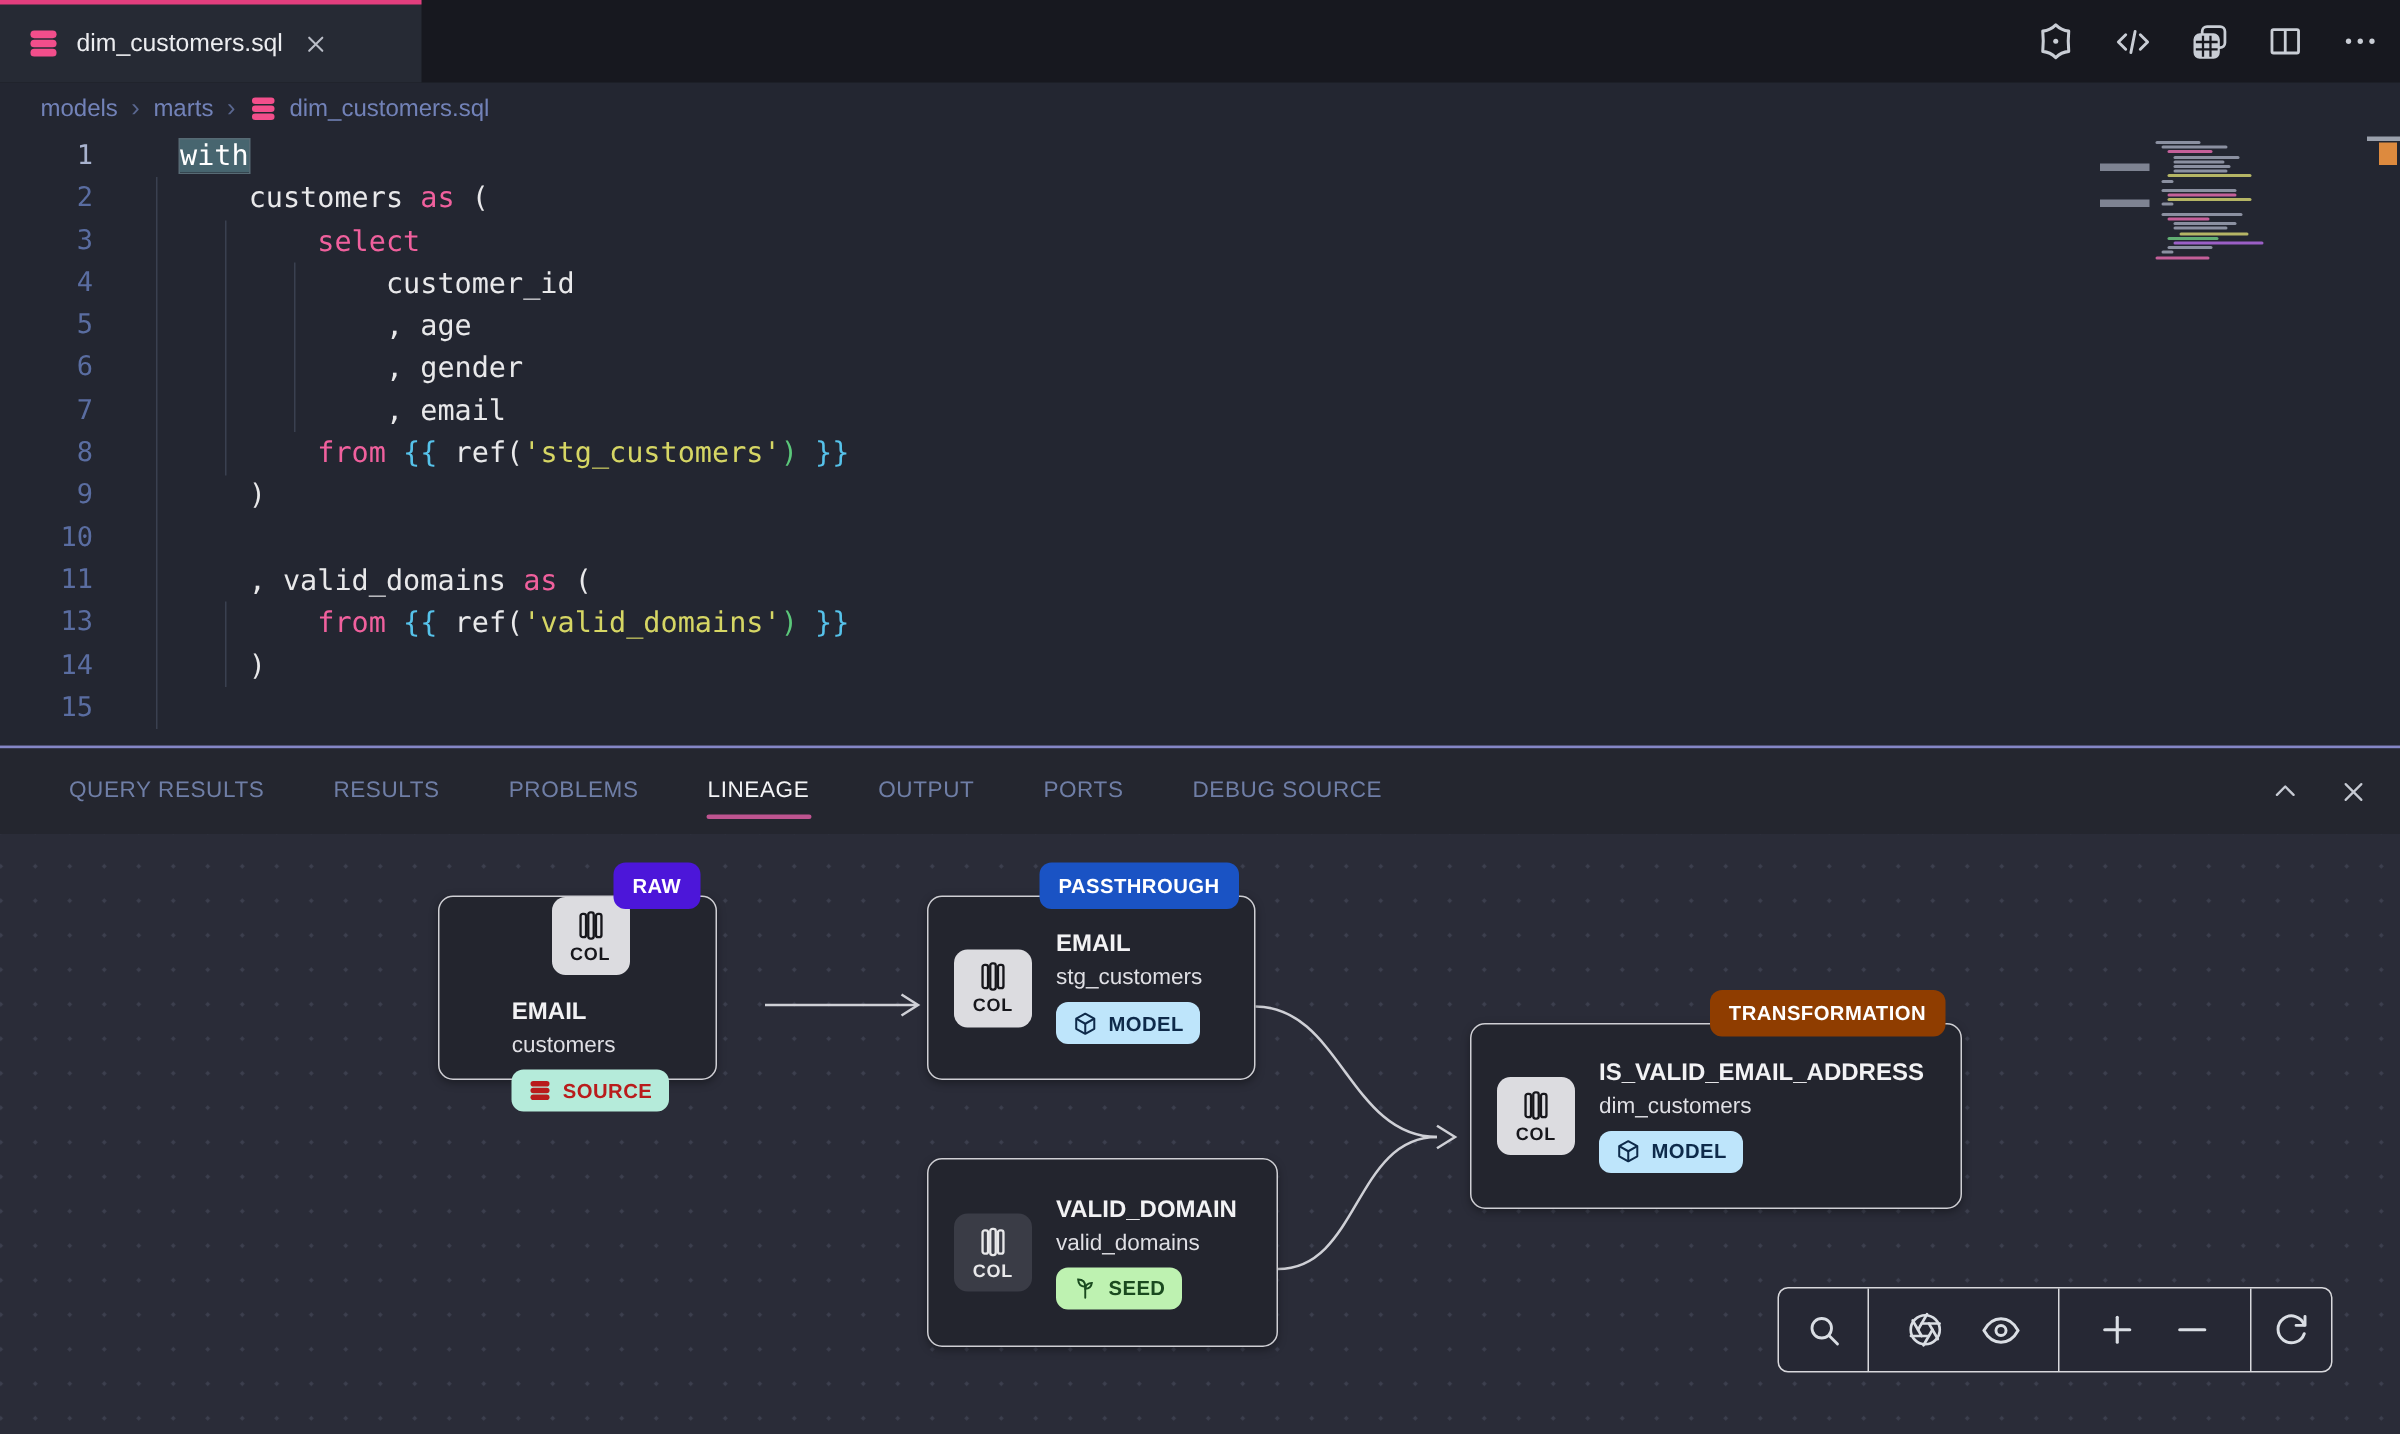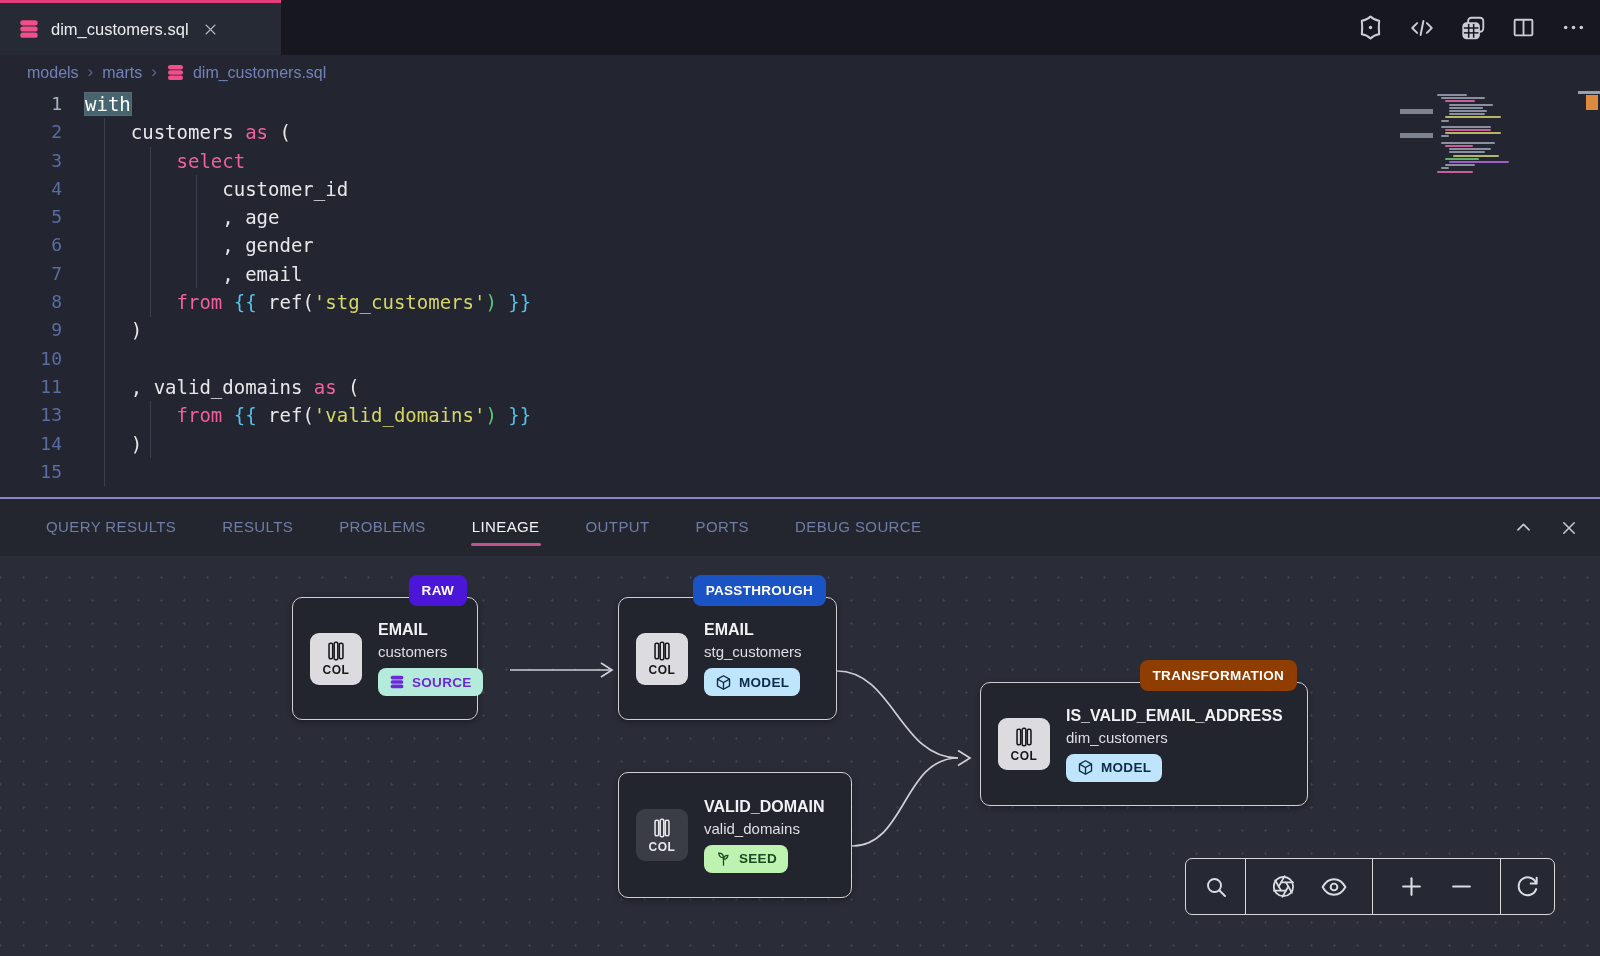--- a/index.html
+++ b/index.html
@@ -21,21 +21,21 @@
     display:flex; align-items:center; padding-left:27px; gap:9px; color:#7282B8; font-size:16px; }
   .bc-sep{ color:#5A6790; font-size:17px; transform:translateY(-1px); }
   .bc-last{ display:flex; align-items:center; gap:8px; }
 
   
   .editor{ position:absolute; left:0; top:90px; width:1600px; height:407px; background:#232631; overflow:hidden;
     font-family:"DejaVu Sans Mono", monospace; font-size:19px; }
   .line{ display:flex; height:28.3px; line-height:28.3px; white-space:pre; }
   .ln{ width:62px; text-align:right; color:var(--linenum,#5A6DA1); flex:none; font-size:18px; }
   .ln.active{ color:#A8B2CE; }
-  .codeln{ margin-left:23px; }
+  .codeln{ margin-left:58px; }
   .tok{ white-space:pre; }
   .tok-pln{ color:#E8E8EA; }
   .tok-kw{ color:var(--syn-keyword,#F0609D); }
   .tok-str{ color:var(--syn-string,#D6D664); }
   .tok-jinja{ color:var(--syn-jinja,#56C2EA); }
   .tok-paren{ color:var(--syn-paren,#5BC77A); }
   .tok-sel{ color:#FFFFFF; background:var(--syn-selection,#47656F); box-shadow:0 0 0 1px rgba(150,190,200,.45); }
   .guide{ position:absolute; width:1px; background:#3A4050; }
   
   .minimap{ position:absolute; left:1437px; top:4px; width:96px; height:170px; }
@@ -73,21 +73,21 @@
   .colbox{ flex:none; width:52px; height:52px; border-radius:9px; display:flex; flex-direction:column;
     align-items:center; justify-content:center; gap:0; }
   .colbox.light{ background:#DCDCE0; color:#17171C; }
   .colbox.dark{ background:#3A3C46; color:#E8E8EA; }
   .collabel{ font-size:12px; font-weight:bold; letter-spacing:.5px; margin-top:1px; }
   .ncontent{ display:flex; flex-direction:column; }
   .ntitle{ color:#F2F2F4; font-size:16px; font-weight:bold; }
   .nsub{ color:#DFDFE4; font-size:15px; margin-top:4px; }
   .pill{ margin-top:8px; align-self:flex-start; height:28px; display:flex; align-items:center; gap:7px;
     padding:0 11px; border-radius:8px; font-size:13.5px; font-weight:bold; letter-spacing:.3px; }
-  .pill-source{ background:var(--badge-source-bg,#B5EBDA); color:#6d28d9;align-items:center; }
+  .pill-source{ background:var(--badge-source-bg,#B5EBDA); color:#b91c1c;align-items:center; }
   .pill-model{ background:var(--badge-model-bg,#BEE5FB); color:#0E2A4A; }
   .pill-seed{ background:var(--badge-seed-bg,#BEF2B1); color:#1A4A1F; }
 
   
   .ltoolbar{ position:absolute; left:1185px; top:302px; width:370px; height:57px; background:#262834;
     border:1.5px solid #D8D8DC; border-radius:7px; display:flex; color:#DADEE4; }
   .tsec{ display:flex; align-items:center; justify-content:space-evenly; border-right:1.5px solid #D8D8DC; height:100%; }
   .tsec:last-child{ border-right:none; }
   .ts-1{ width:60px; } .ts-2{ width:127px; } .ts-3{ width:128px; } .ts-4{ flex:1; }
   .tbtn{ display:flex; cursor:pointer; }
@@ -259,21 +259,21 @@
 
   <section class="canvas">
     <svg class="edges" width="1600" height="400" viewBox="0 0 1600 400">
       <path class="edge" d="M 510 114 H 611"></path>
       <polyline class="edge" points="601,107 612,114 601,121"></polyline>
       <path class="edge" d="M 837 115 C 893 115 900 202 958 202"></path>
       <path class="edge" d="M 852 290 C 906 290 903 202 958 202"></path>
       <polyline class="edge" points="958,194.5 970,202 958,209.5"></polyline>
     </svg>
     <div id="nodes">
-        <article class="lnode" style="left: 292px; top: 41px; width: 186px; height: 123px;">
+        <article class="lnode" style="left: 292px; top: 41px; width: 186px; height: 123px; flex-direction: column;">
           <div class="tagbadge tag-raw">RAW</div>
           <div class="colbox light">
             <span style="display: flex;">
               <svg width="22" height="22" viewBox="0 0 24 24" fill="none" stroke="currentColor" stroke-width="1.7" stroke-linejoin="round">
                 <rect x="4.4" y="3.5" width="4" height="17" rx="1.6"></rect>
                 <rect x="10" y="2.5" width="4" height="19" rx="1.6"></rect>
                 <rect x="15.6" y="3.5" width="4" height="17" rx="1.6"></rect>
               </svg>
             </span>
             <span class="collabel">COL</span>

